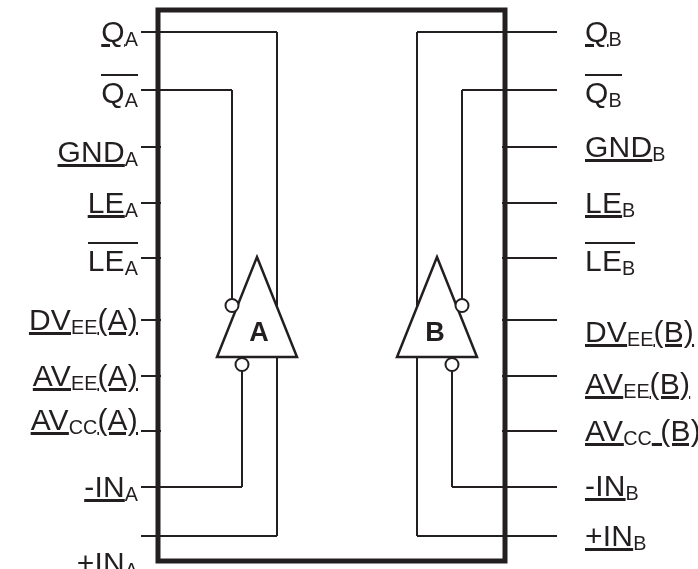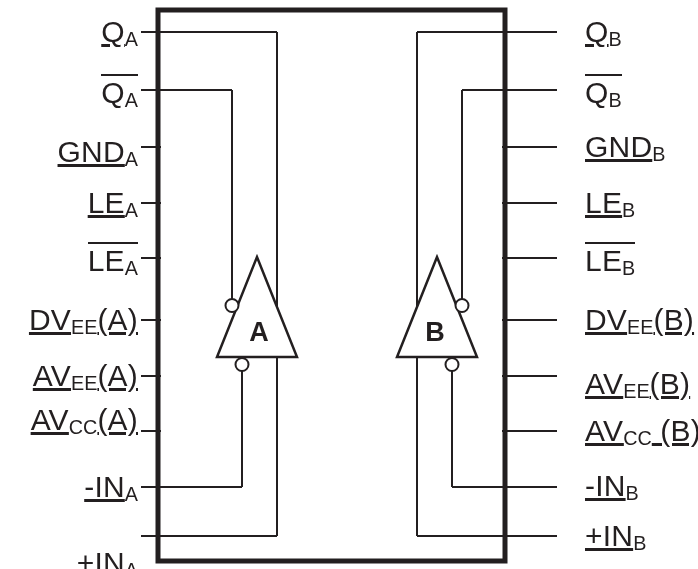--- a/index.html
+++ b/index.html
@@ -119,20 +119,20 @@
       <div class="pin-label left" style="top: 404px;"><span><span>AV</span><span class="sub">CC</span></span><span>(A)</span></div>
       <div class="pin-label left" style="top: 471px; text-align: center;"><span><span>-IN</span><span class="sub">A</span></span></div>
       <div class="pin-label left" style="top: 547px;"><span><span>+IN</span><span class="sub">A</span></span></div>
     </div>
   <div id="right-labels">
       <div class="pin-label right" style="top: 16px;"><span><span>Q</span><span class="sub">B</span></span></div>
       <div class="pin-label right" style="top: 74px;"><span class="ov"><span>Q</span><span class="sub">B</span></span></div>
       <div class="pin-label right" style="top: 131px;"><span><span>GND</span><span class="sub">B</span></span></div>
       <div class="pin-label right" style="top: 187px;"><span><span>LE</span><span class="sub">B</span></span></div>
       <div class="pin-label right" style="top: 242px;"><span class="ov"><span>LE</span><span class="sub">B</span></span></div>
-      <div class="pin-label right" style="top: 304px;"><span><span>DV</span><span class="sub">EE</span></span><span>(B)</span></div>
+      <div class="pin-label right" style="top: 316px;"><span><span>DV</span><span class="sub">EE</span></span><span>(B)</span></div>
       <div class="pin-label right" style="top: 368px;"><span><span>AV</span><span class="sub">EE</span></span><span>(B)</span></div>
       <div class="pin-label right" style="top: 415px;"><span><span>AV</span><span class="sub">CC</span></span><span> (B)</span></div>
       <div class="pin-label right" style="top: 470px;"><span><span>-IN</span><span class="sub">B</span></span></div>
       <div class="pin-label right" style="top: 520px;"><span><span>+IN</span><span class="sub">B</span></span></div>
     </div>
 
 </div>
 
 </body></html>

